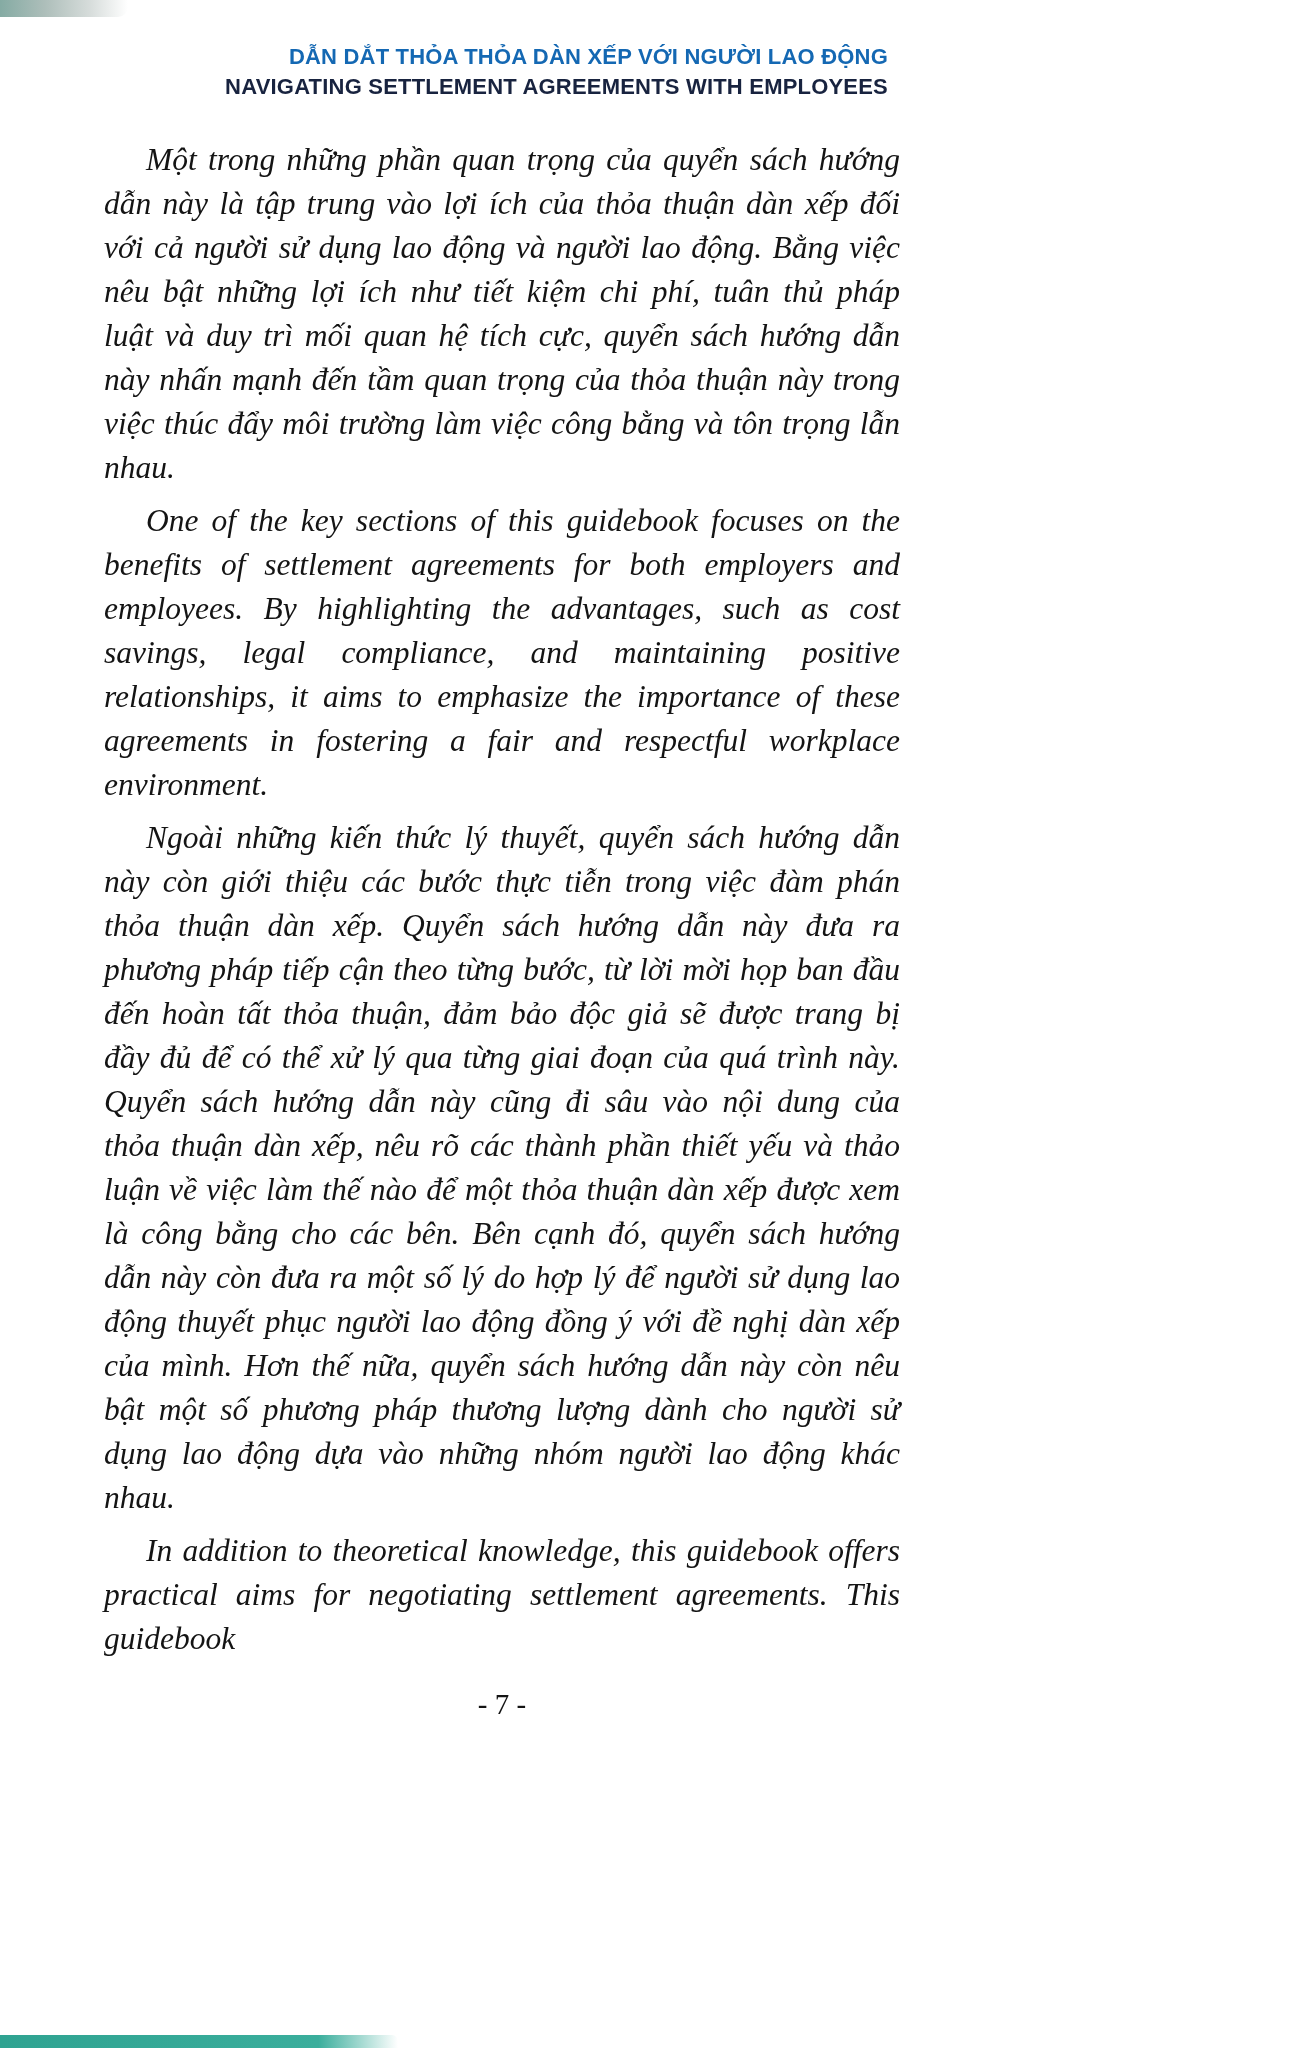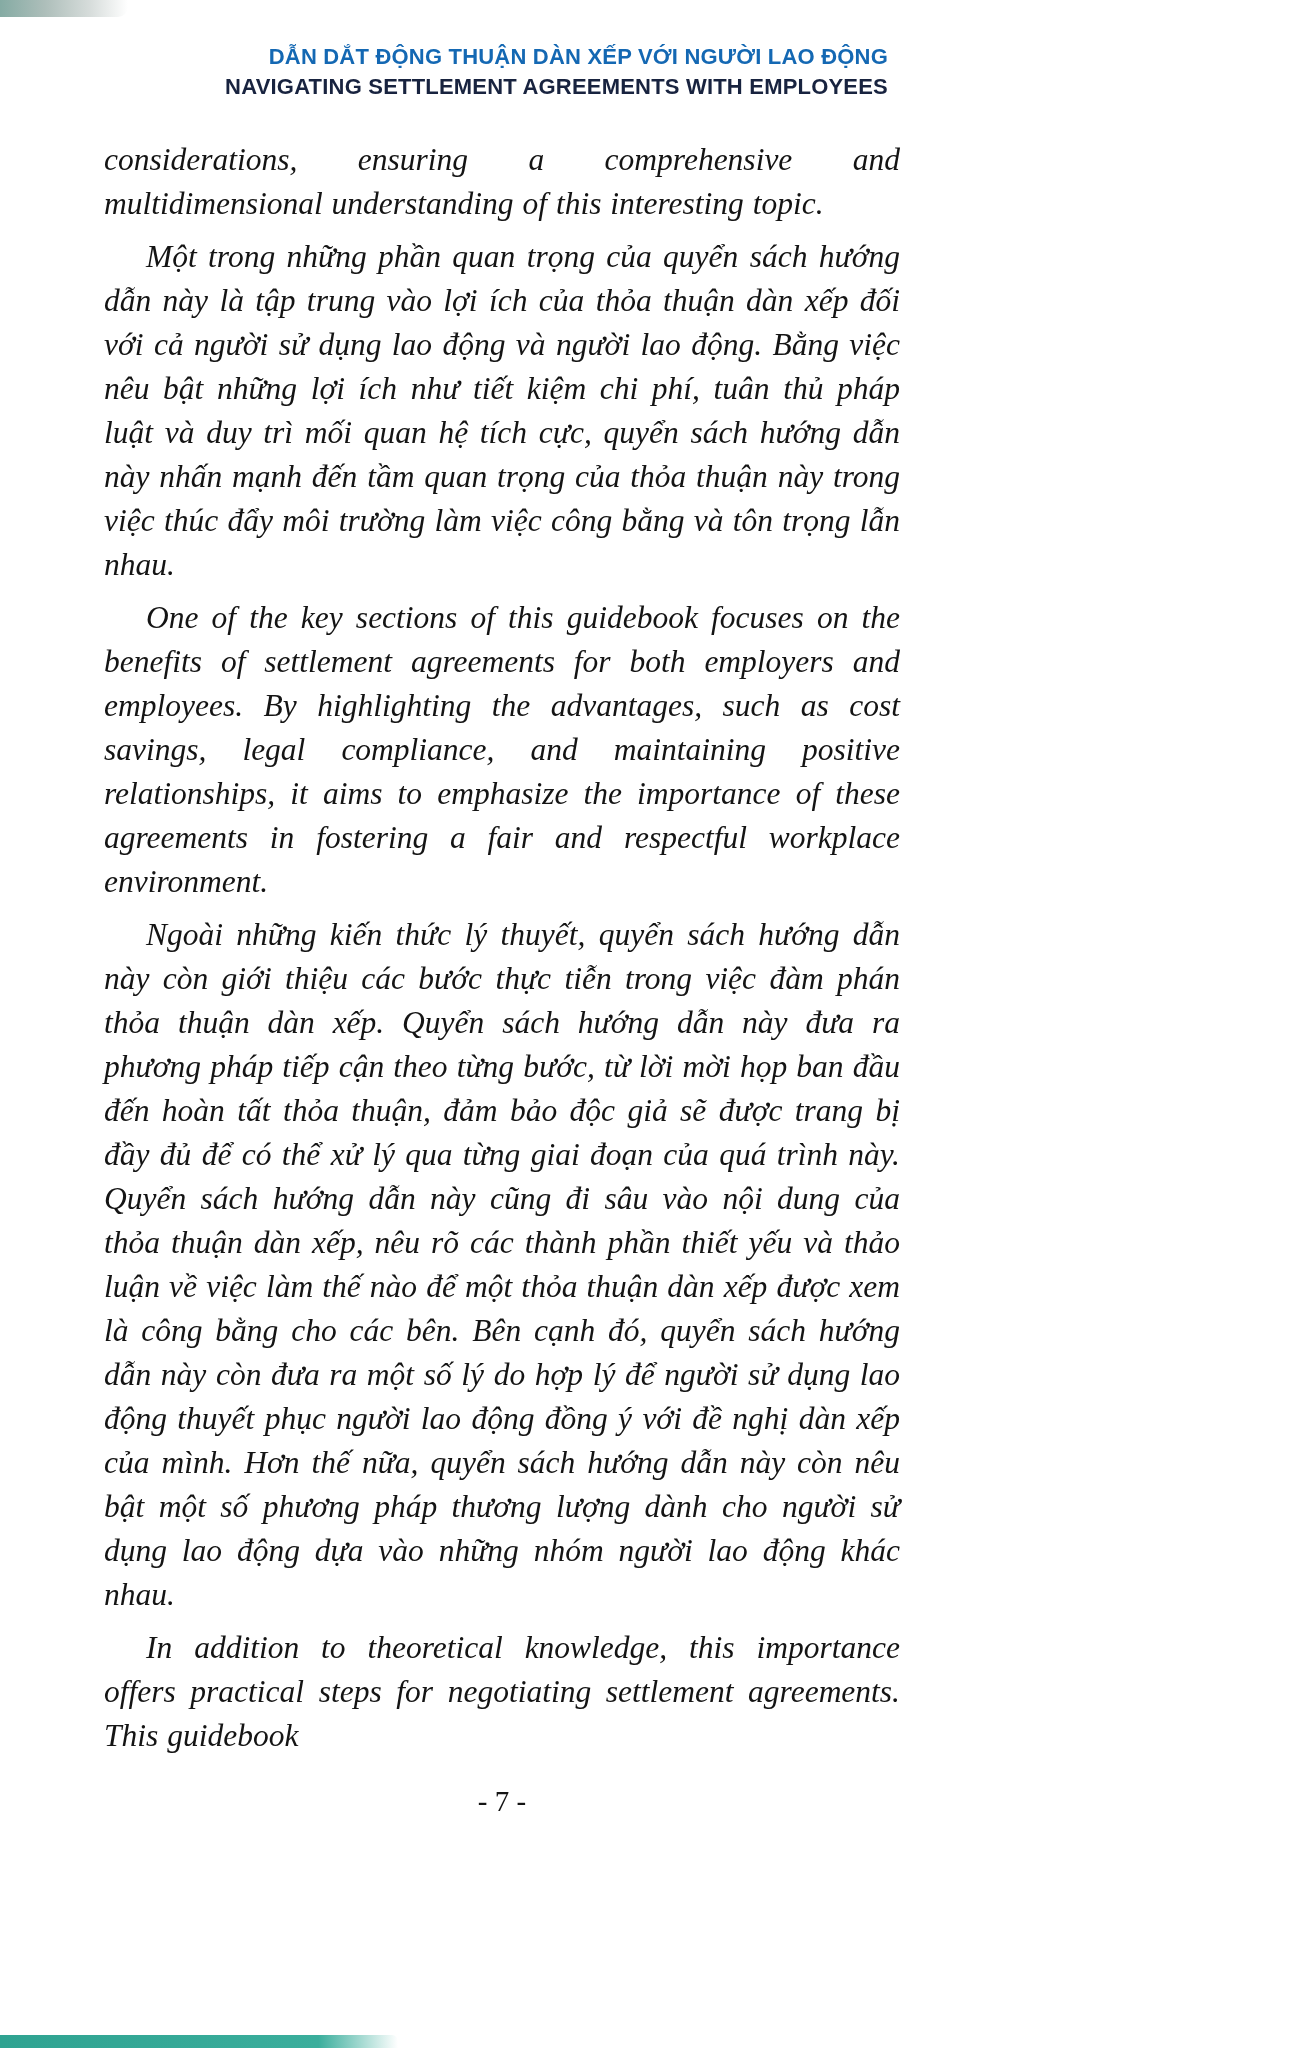--- a/index.html
+++ b/index.html
@@ -80,33 +80,32 @@
 </head>
 <body>
 
 <div class="book-page">
 
   <div class="artifact-top"></div>
 
   <div class="content">
 
     <div class="running-header">
-      <div class="title-vi">DẪN DẮT ĐỘNG THUẬN DÀN XẾP VỚI NGƯỜI LAO ĐỘNG</div>
+      <div class="title-vi">DẪN DẮT THỎA THỎA DÀN XẾP VỚI NGƯỜI LAO ĐỘNG</div>
       <div class="title-en">NAVIGATING SETTLEMENT AGREEMENTS WITH EMPLOYEES</div>
     </div>
 
-    <p class="para italic noindent">considerations, ensuring a comprehensive and multidimensional understanding of this interesting topic.</p>
 
     <p class="para">Một trong những phần quan trọng của quyển sách hướng dẫn này là tập trung vào lợi ích của thỏa thuận dàn xếp đối với cả người sử dụng lao động và người lao động. Bằng việc nêu bật những lợi ích như tiết kiệm chi phí, tuân thủ pháp luật và duy trì mối quan hệ tích cực, quyển sách hướng dẫn này nhấn mạnh đến tầm quan trọng của thỏa thuận này trong việc thúc đẩy môi trường làm việc công bằng và tôn trọng lẫn nhau.</p>
 
     <p class="para italic">One of the key sections of this guidebook focuses on the benefits of settlement agreements for both employers and employees. By highlighting the advantages, such as cost savings, legal compliance, and maintaining positive relationships, it aims to emphasize the importance of these agreements in fostering a fair and respectful workplace environment.</p>
 
     <p class="para">Ngoài những kiến thức lý thuyết, quyển sách hướng dẫn này còn giới thiệu các bước thực tiễn trong việc đàm phán thỏa thuận dàn xếp. Quyển sách hướng dẫn này đưa ra phương pháp tiếp cận theo từng bước, từ lời mời họp ban đầu đến hoàn tất thỏa thuận, đảm bảo độc giả sẽ được trang bị đầy đủ để có thể xử lý qua từng giai đoạn của quá trình này. Quyển sách hướng dẫn này cũng đi sâu vào nội dung của thỏa thuận dàn xếp, nêu rõ các thành phần thiết yếu và thảo luận về việc làm thế nào để một thỏa thuận dàn xếp được xem là công bằng cho các bên. Bên cạnh đó, quyển sách hướng dẫn này còn đưa ra một số lý do hợp lý để người sử dụng lao động thuyết phục người lao động đồng ý với đề nghị dàn xếp của mình. Hơn thế nữa, quyển sách hướng dẫn này còn nêu bật một số phương pháp thương lượng dành cho người sử dụng lao động dựa vào những nhóm người lao động khác nhau.</p>
 
-    <p class="para italic">In addition to theoretical knowledge, this importance offers practical steps for negotiating settlement agreements. This guidebook</p>
+    <p class="para italic">In addition to theoretical knowledge, this guidebook offers practical aims for negotiating settlement agreements. This guidebook</p>
 
     <div class="page-footer">- 7 -</div>
 
   </div>
 
   <div class="artifact-bottom"></div>
 
 </div>
 
 </body></html>

